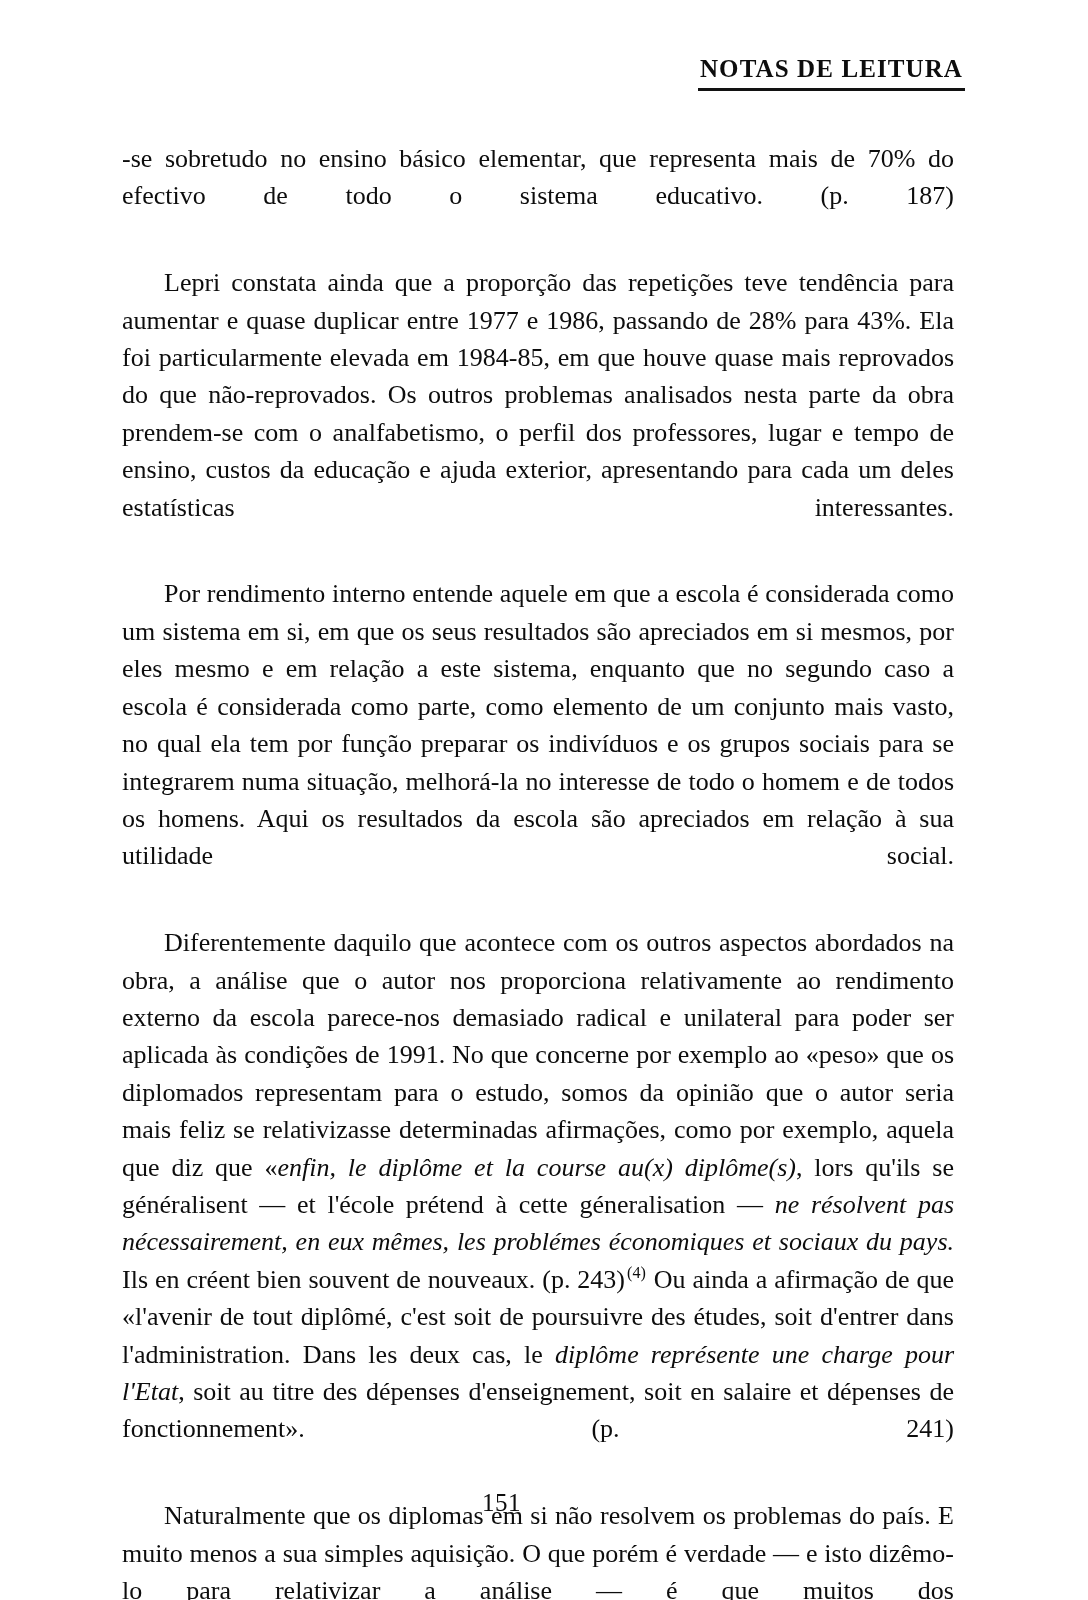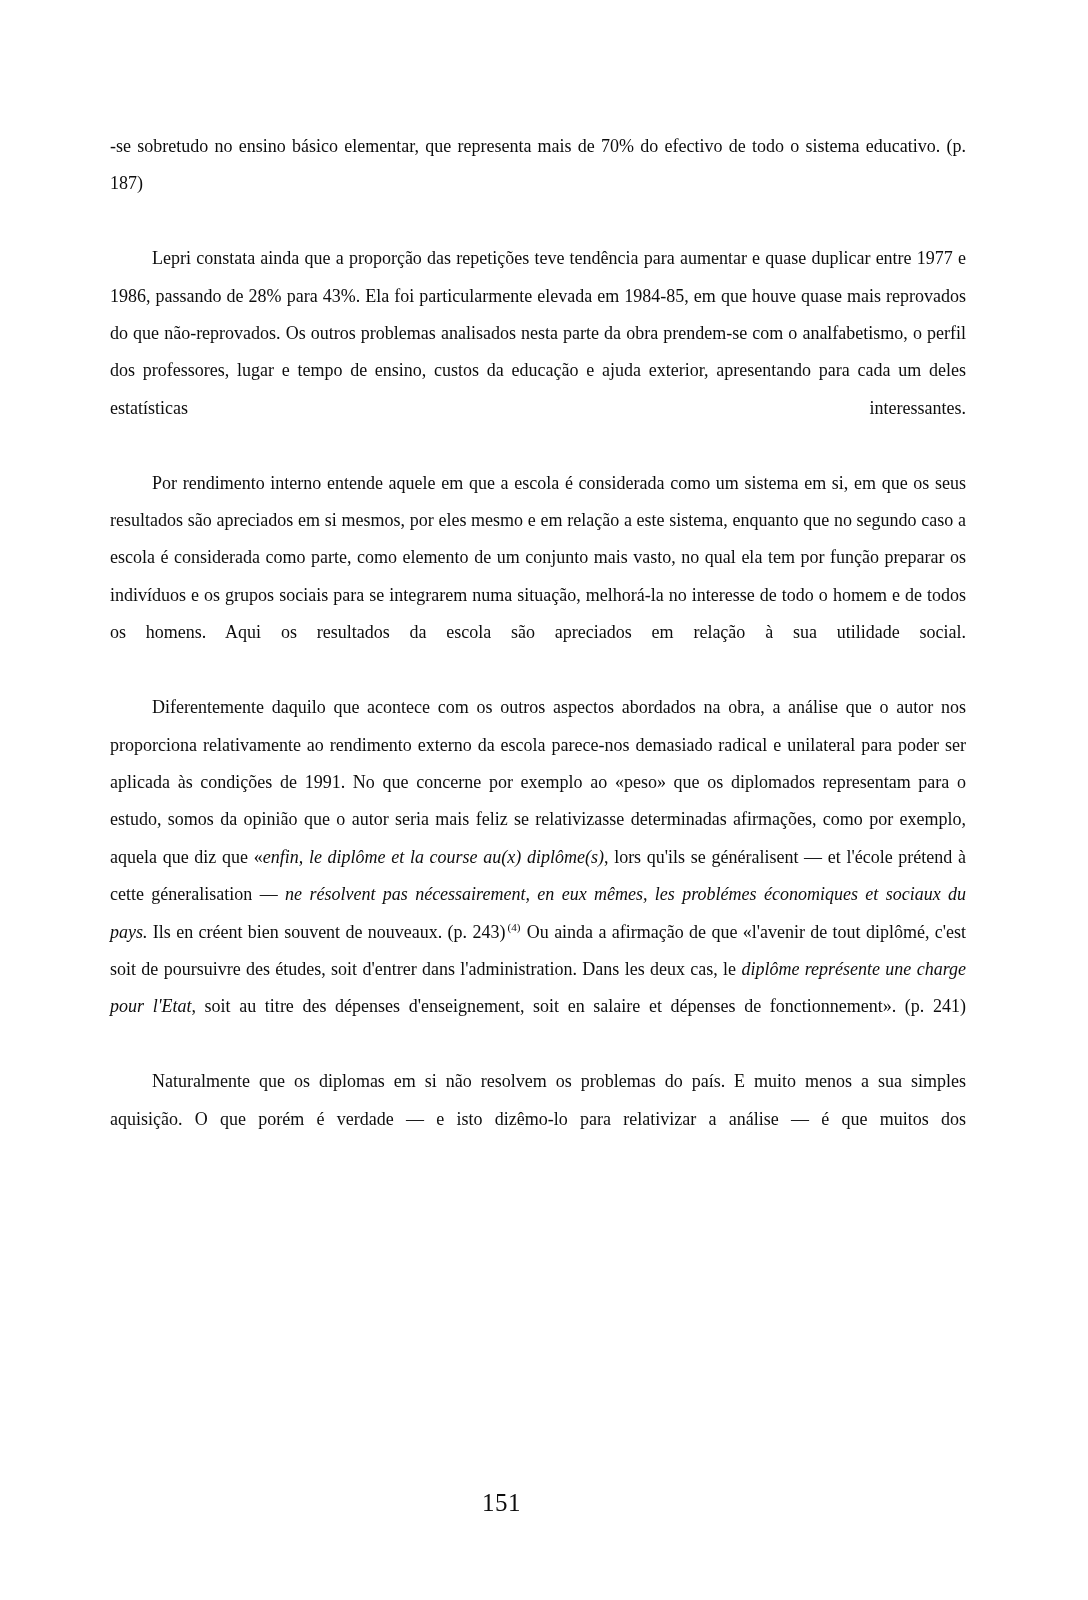--- a/index.html
+++ b/index.html
@@ -41,22 +41,22 @@
     line-height: 1.1;
   }
   
   .textblock {
     position: absolute;
     left: 110px;
     top: 128px;
     width: 856px;
   }
   p.para {
-    margin: 0;
-    font-size: 18px;
+    margin: 12px;
+    font-size: 26px;
     line-height: 37.4px;
     text-align: justify;
     text-justify: inter-word;
     word-spacing: 0.2px;
     hyphens: none;
   }
   p.indent {
     text-indent: 42px;
   }
   p.noindent {
@@ -94,20 +94,23 @@
     inset: 0;
     background: #fdfdfc;
     z-index: -1;
   }
 </style>
 </head>
 <body>
 
 <div class="page">
 
+  <div class="running-head">
+    <span class="rh-text">NOTAS DE LEITURA</span>
+  </div>
 
   <div class="textblock">
 
     <p class="para noindent">-se sobretudo no ensino básico elementar, que representa mais de 70% do efectivo de todo o sistema educativo. (p. 187)</p>
 
     <p class="para indent">Lepri constata ainda que a proporção das repetições teve tendência para aumentar e quase duplicar entre 1977 e 1986, passando de 28% para 43%. Ela foi particularmente elevada em 1984-85, em que houve quase mais reprovados do que não-reprovados. Os outros problemas analisados nesta parte da obra prendem-se com o analfabetismo, o perfil dos professores, lugar e tempo de ensino, custos da educação e ajuda exterior, apresentando para cada um deles estatísticas interessantes.</p>
 
 
     <p class="para indent">Por rendimento interno entende aquele em que a escola é considerada como um sistema em si, em que os seus resultados são apreciados em si mesmos, por eles mesmo e em relação a este sistema, enquanto que no segundo caso a escola é considerada como parte, como elemento de um conjunto mais vasto, no qual ela tem por função preparar os indivíduos e os grupos sociais para se integrarem numa situação, melhorá-la no interesse de todo o homem e de todos os homens. Aqui os resultados da escola são apreciados em relação à sua utilidade social.</p>
 

